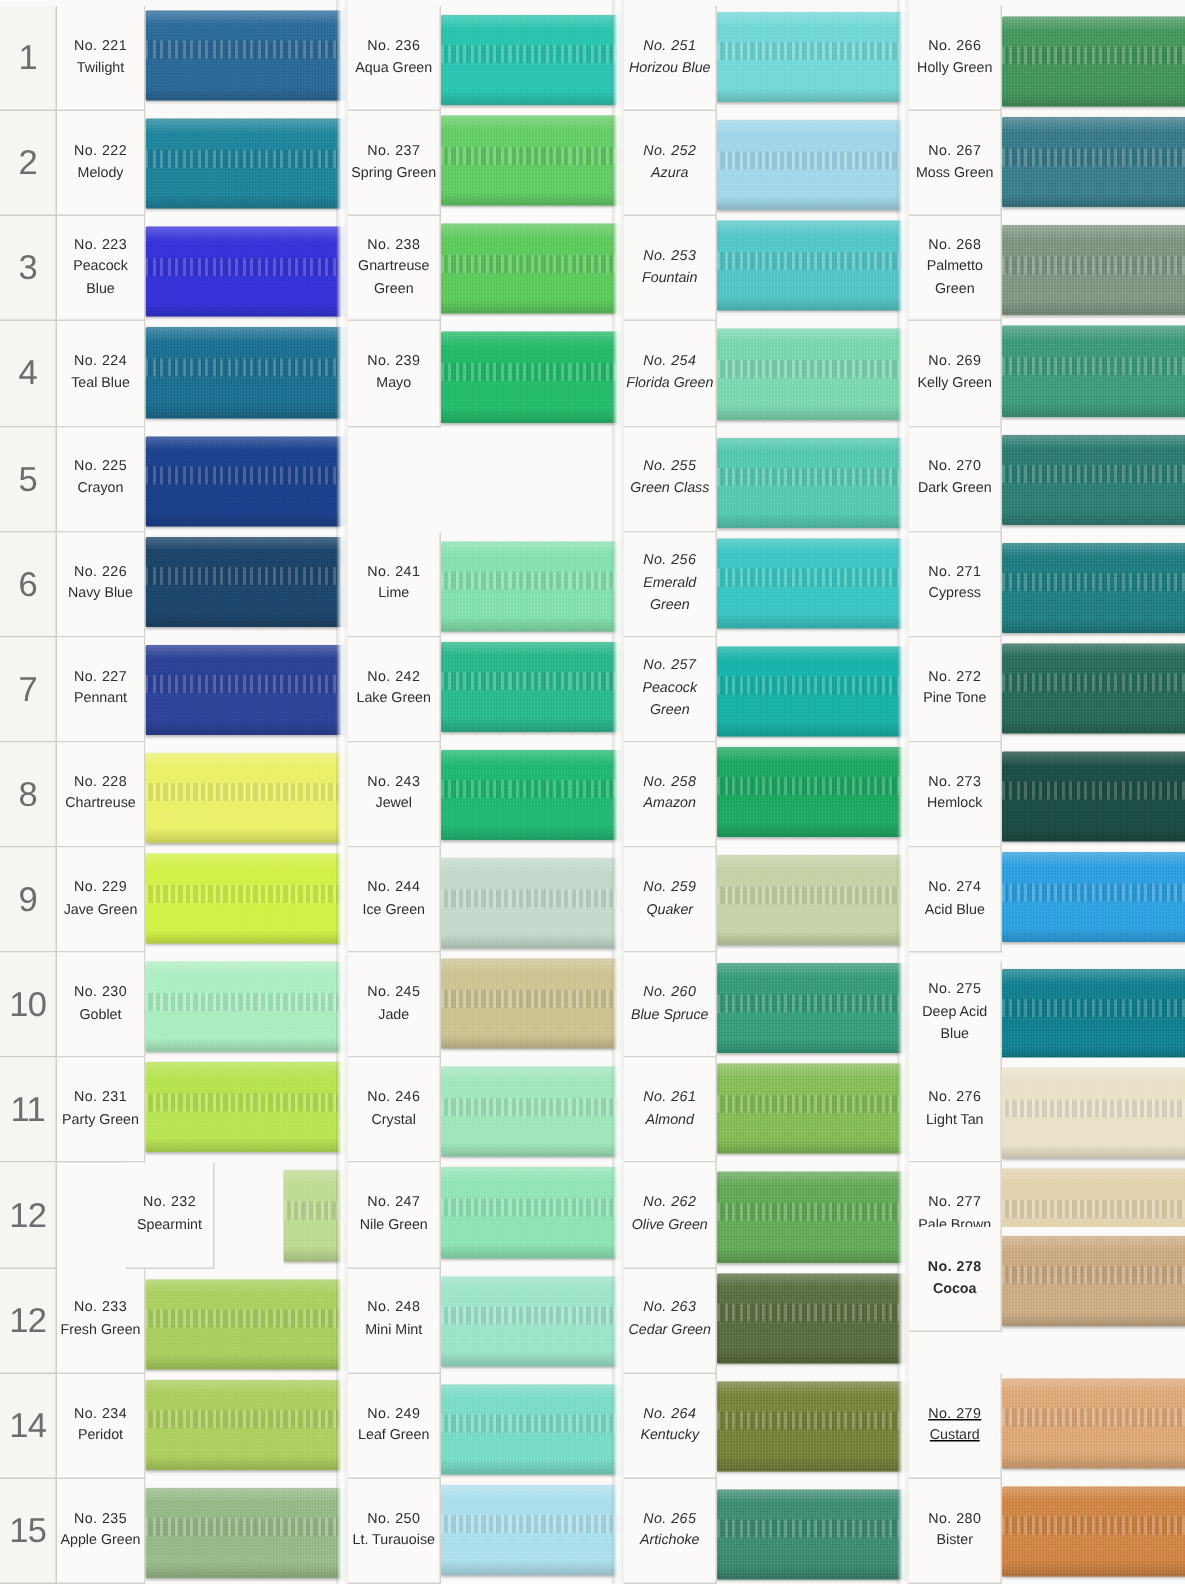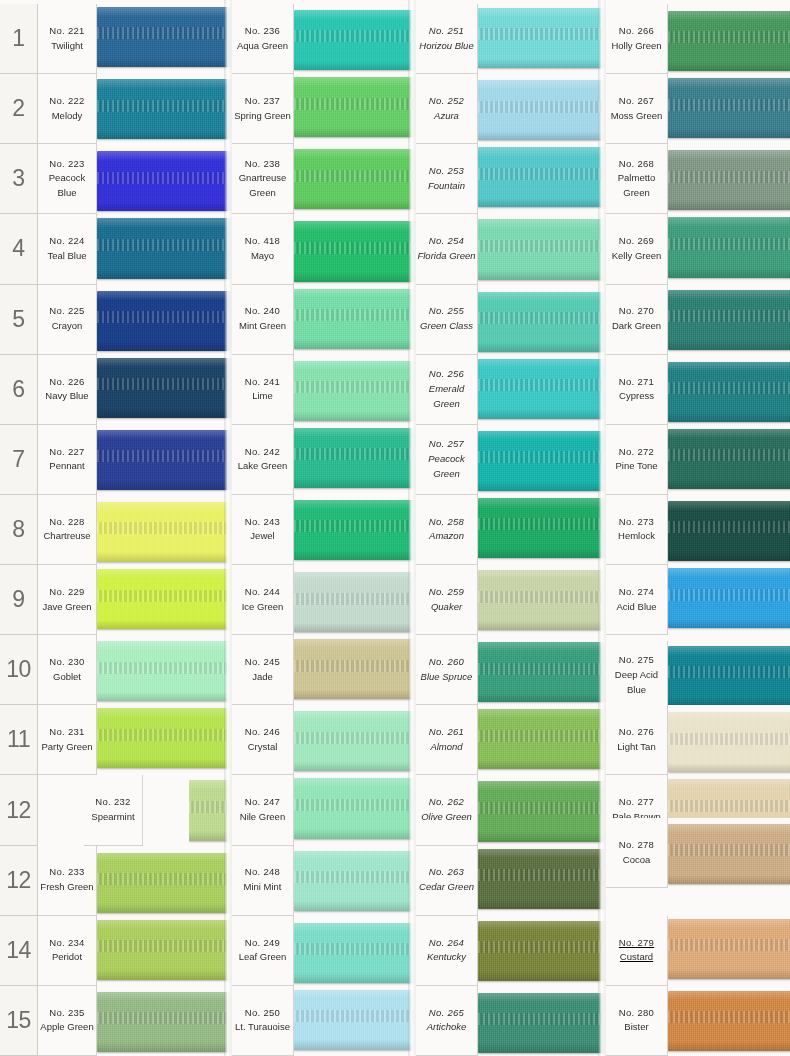--- a/index.html
+++ b/index.html
@@ -416,37 +416,25 @@
         </div>
         <div class="swatch-wrap">
           <div class="swatch" style="background: rgb(94, 201, 94); top: 5px; bottom: 5px;">
             <div class="sheen-top"></div>
             <div class="sheen-bot"></div>
           </div>
         </div>
       </div>
       <div class="row" style="top: 214.4px; height: 70.1333px;">
         <div class="label-cell wide">
-          <div class="code">No.  418</div>
+          <div class="code">No.  239</div>
           <div class="nm">Mayo</div>
         </div>
         <div class="swatch-wrap">
           <div class="swatch" style="background: rgb(37, 187, 105); top: 7px; bottom: 3px;">
-            <div class="sheen-top"></div>
-            <div class="sheen-bot"></div>
-          </div>
-        </div>
-      </div>
-      <div class="row" style="top: 284.533px; height: 70.1333px;">
-        <div class="label-cell wide">
-          <div class="code">No.  240</div>
-          <div class="nm">Mint Green</div>
-        </div>
-        <div class="swatch-wrap">
-          <div class="swatch" style="background: rgb(114, 219, 164); top: 4px; bottom: 6px;">
             <div class="sheen-top"></div>
             <div class="sheen-bot"></div>
           </div>
         </div>
       </div>
       <div class="row" style="top: 354.667px; height: 70.1333px;">
         <div class="label-cell wide">
           <div class="code">No.  241</div>
           <div class="nm">Lime</div>
         </div>
@@ -888,21 +876,21 @@
           <div class="code">No.  277</div>
           <div class="nm">Pale Brown</div>
         </div>
         <div class="swatch-wrap">
           <div class="swatch" style="background: rgb(226, 210, 174); top: 4px; bottom: 6px;">
             <div class="sheen-top"></div>
             <div class="sheen-bot"></div>
           </div>
         </div>
       </div>
-      <div class="row" style="top: 818px; height: 70.1333px;">
+      <div class="row" style="top: 818px; height: 70.1333px; font-weight: bold;">
         <div class="label-cell wide">
           <div class="code">No.  278</div>
           <div class="nm">Cocoa</div>
         </div>
         <div class="swatch-wrap">
           <div class="swatch" style="background: rgb(203, 171, 131); top: 6px; bottom: 4px;">
             <div class="sheen-top"></div>
             <div class="sheen-bot"></div>
           </div>
         </div>

